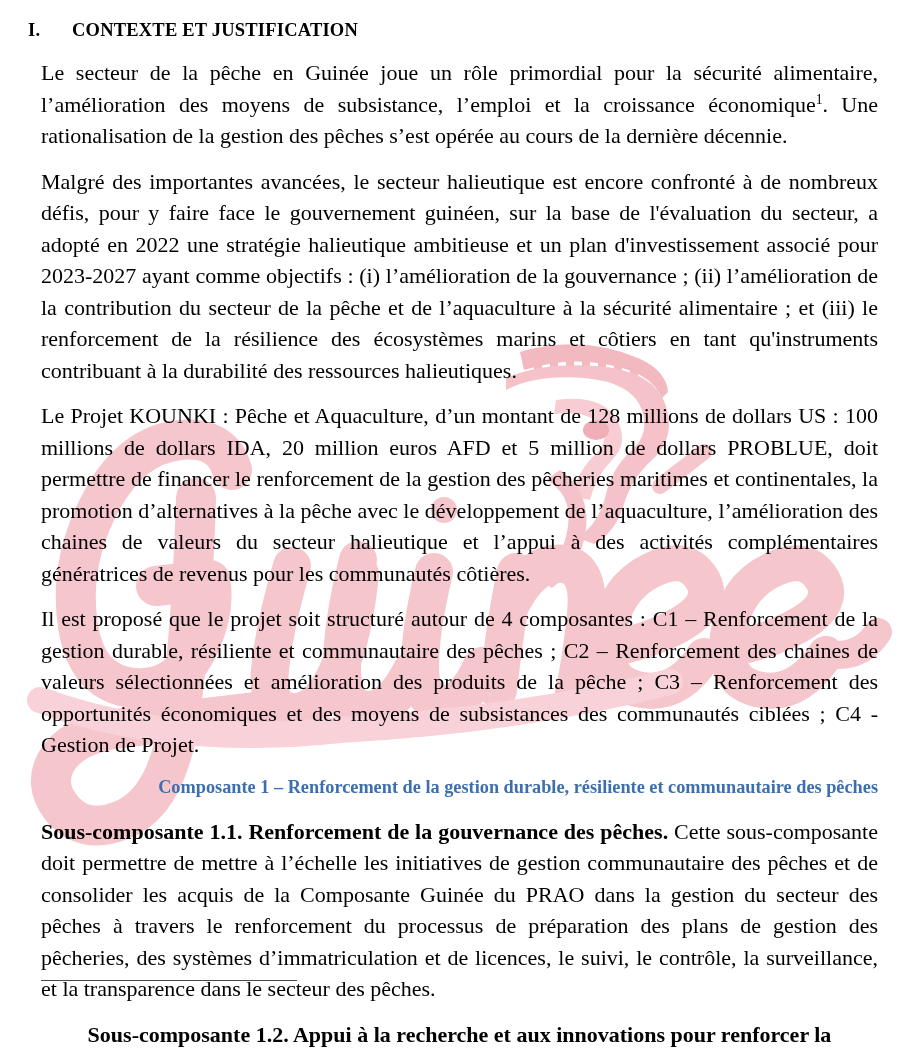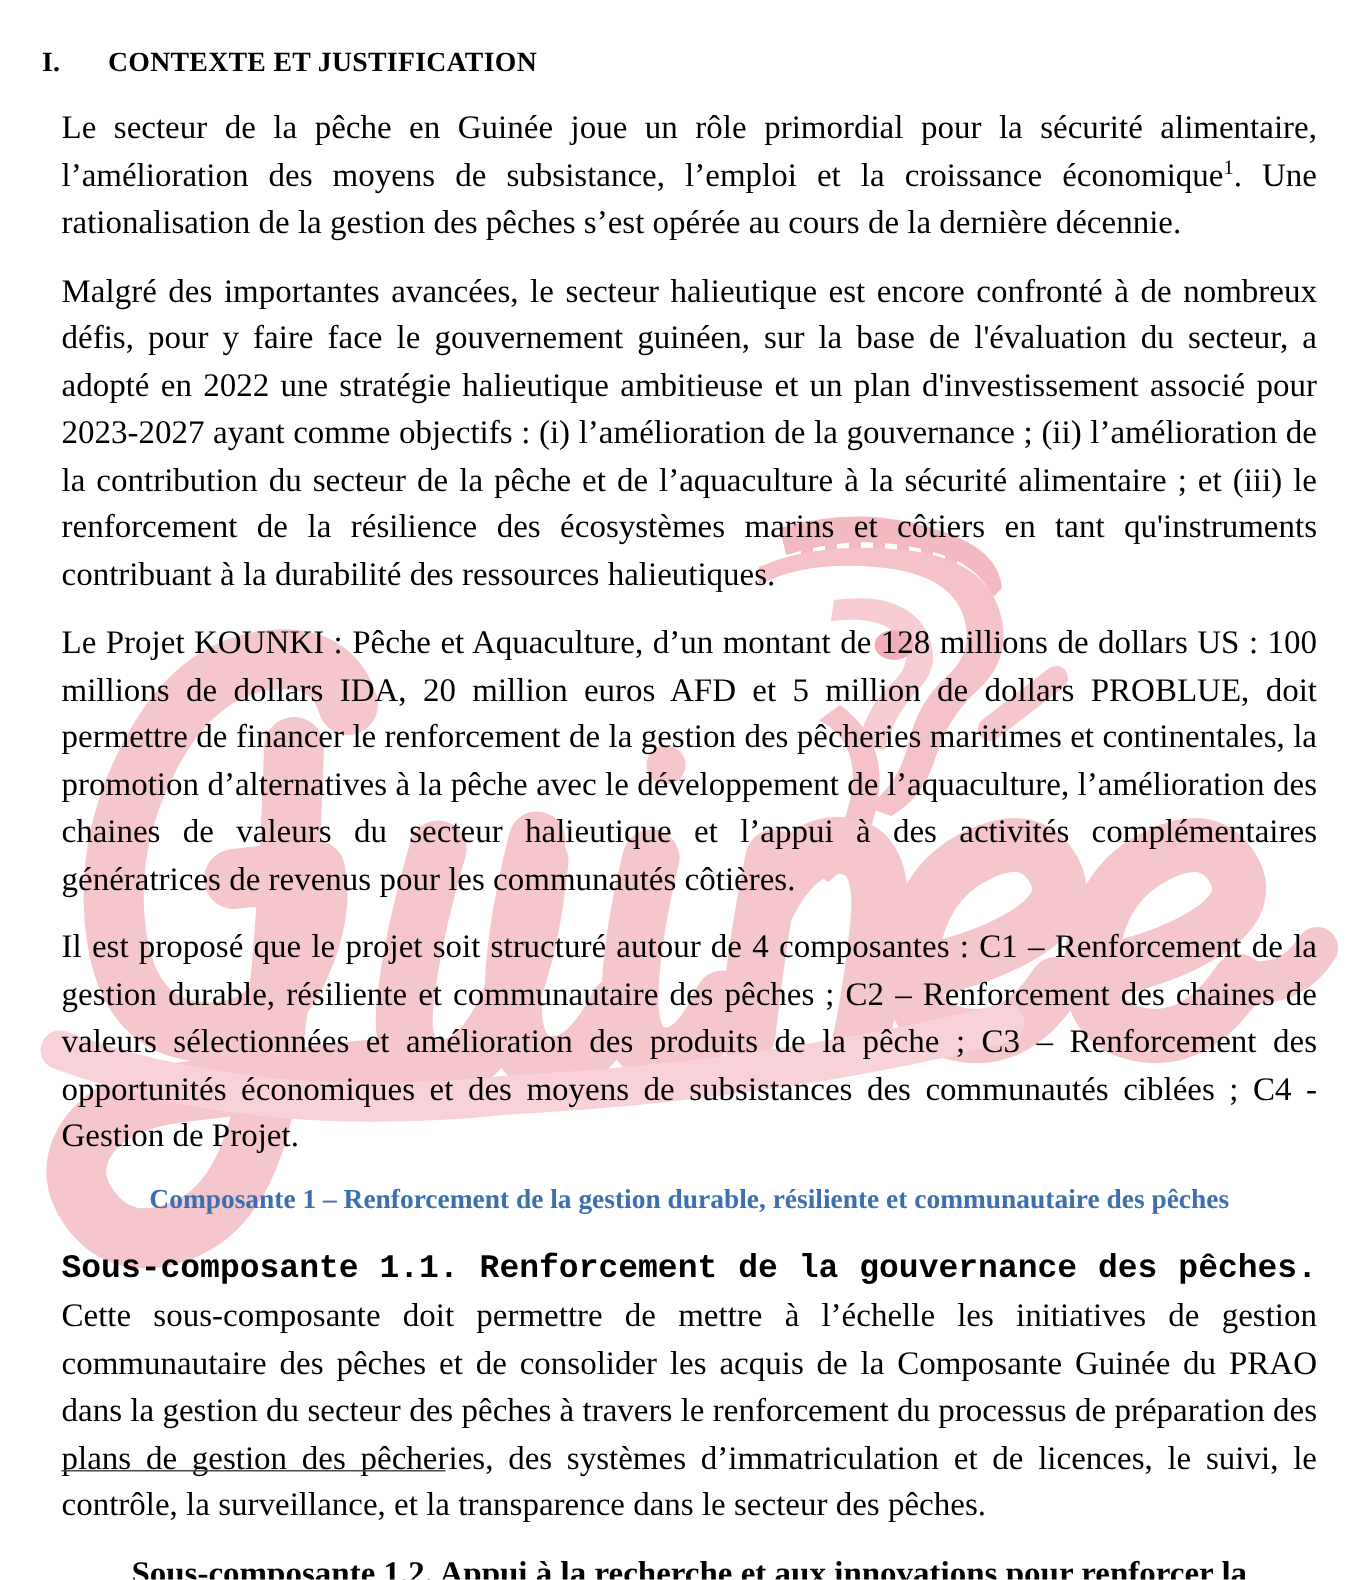--- a/index.html
+++ b/index.html
@@ -30,21 +30,21 @@
     display: block;
   }
 
   
   #page {
     position: relative;
     z-index: 2;
     width: 900px;
     height: 760px;
     box-sizing: border-box;
-    padding: 32px 22px 0 28px;
+    padding: 20px 22px 0 28px;
   }
 
   .section-heading {
     font-weight: bold;
     font-size: 18.5px;
     letter-spacing: 0.2px;
     margin: 0 0 16px 0;
     line-height: 1.15;
     white-space: pre;
   }
@@ -74,27 +74,26 @@
     line-height: 0;
   }
 
   h2.component-heading {
     color: #3d6fae;
     font-weight: bold;
     font-size: 18.3px;
     line-height: 30px;
     margin: 10px 0 14px 0;
     padding-left: 13px;
-    text-align: center;
+    text-align: right;
     white-space: nowrap;
   }
 
   .subcomp-lead {
     font-weight: bold;
-    font-family: Liberation Mono, monospace;
   }
 
   p.subcomp-all-bold {
     font-weight: bold;
     text-align: center;
   }
 
   .footnote-zone {
     position: absolute;
     left: 0;

